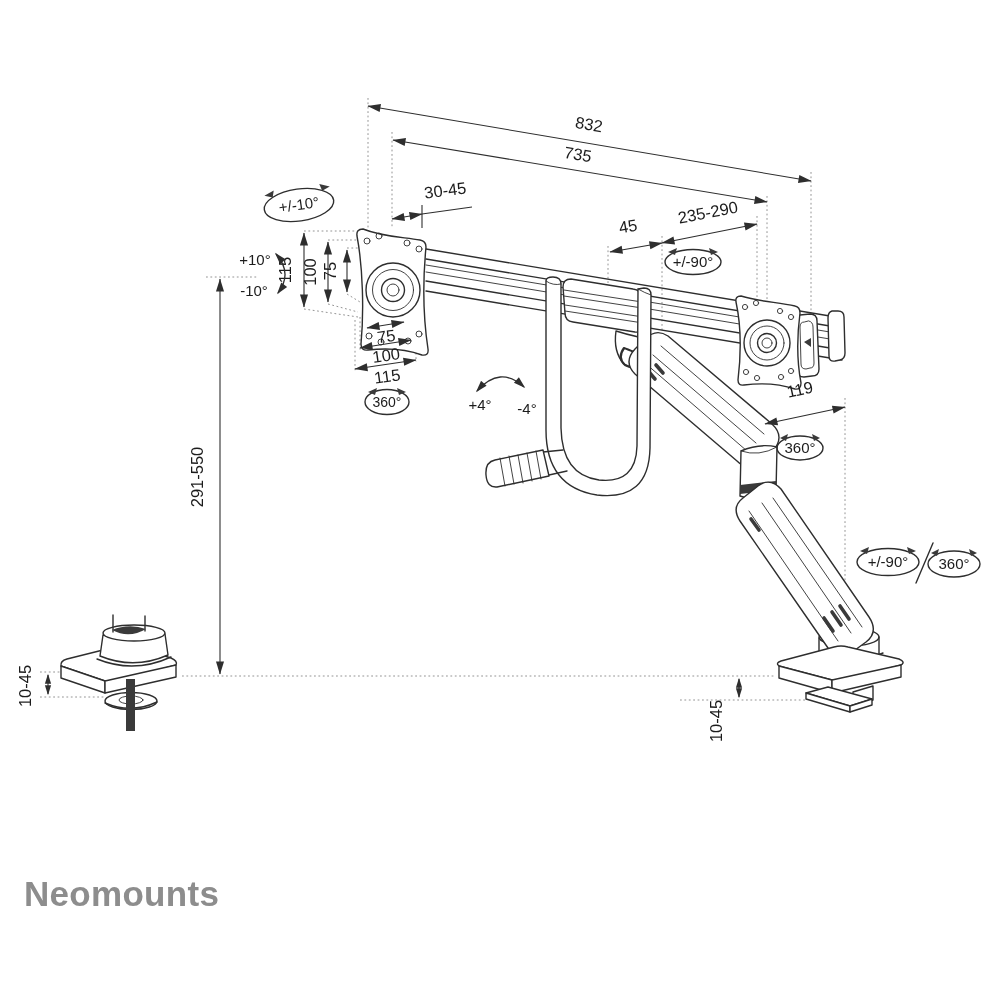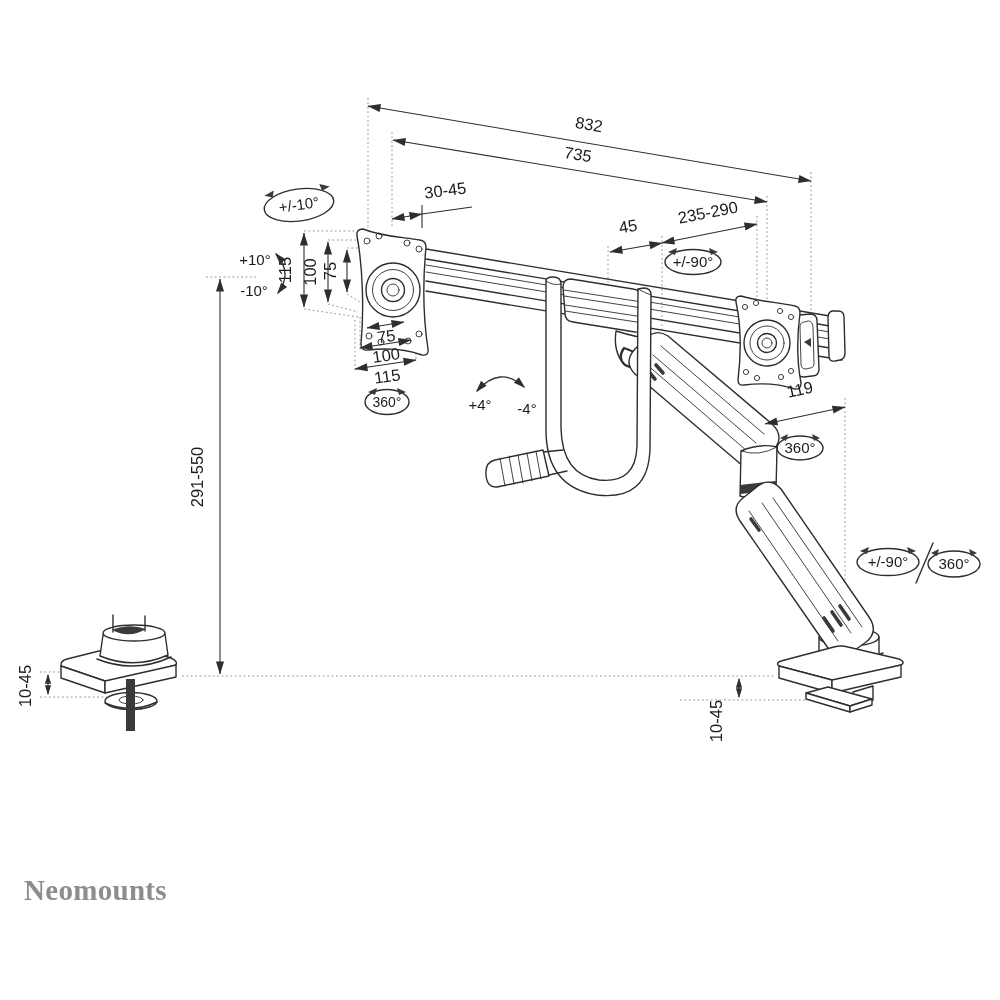--- a/index.html
+++ b/index.html
@@ -11,22 +11,22 @@
   .lnf {fill:#ffffff;stroke:#2e2e2e;stroke-width:1.4;stroke-linecap:round;stroke-linejoin:round;}
   .thin{fill:none;stroke:#2e2e2e;stroke-width:0.9;stroke-linecap:round;}
   .dk  {fill:#3a3a3a;stroke:none;}
   .dks {fill:none;stroke:#3a3a3a;stroke-width:3.6;stroke-linecap:round;}
   .dot {fill:none;stroke:#949494;stroke-width:1;stroke-dasharray:1.8 2.6;}
   .dim {fill:none;stroke:#2e2e2e;stroke-width:1.1;}
   .arc {fill:none;stroke:#2e2e2e;stroke-width:1.3;}
   text.dimt{font-size:16.5px;fill:#1c1c1c;}
   text.angt{font-size:15px;fill:#1c1c1c;}
   text.angs{font-size:14px;fill:#1c1c1c;}
-  .logo{position:absolute;left:24px;top:874px;font-size:29px;font-weight:600;
-        letter-spacing:0.3px;color:#8d8d8d;font-family:Liberation Serif, serif;}
+  .logo{position:absolute;left:24px;top:874px;font-size:35px;font-weight:600;
+        letter-spacing:0.3px;color:#8d8d8d;}
 </style>
 </head>
 <body>
 
 <div class="stage">
 <svg width="1000" height="1000" viewBox="0 0 1000 1000">
   <defs>
     <marker id="ah" viewBox="0 0 12 8" refX="11" refY="4" markerWidth="13" markerHeight="9" orient="auto-start-reverse">
       <path d="M0.5,0.6 L11.5,4 L0.5,7.4 Z" fill="#2e2e2e"></path>
     </marker>

